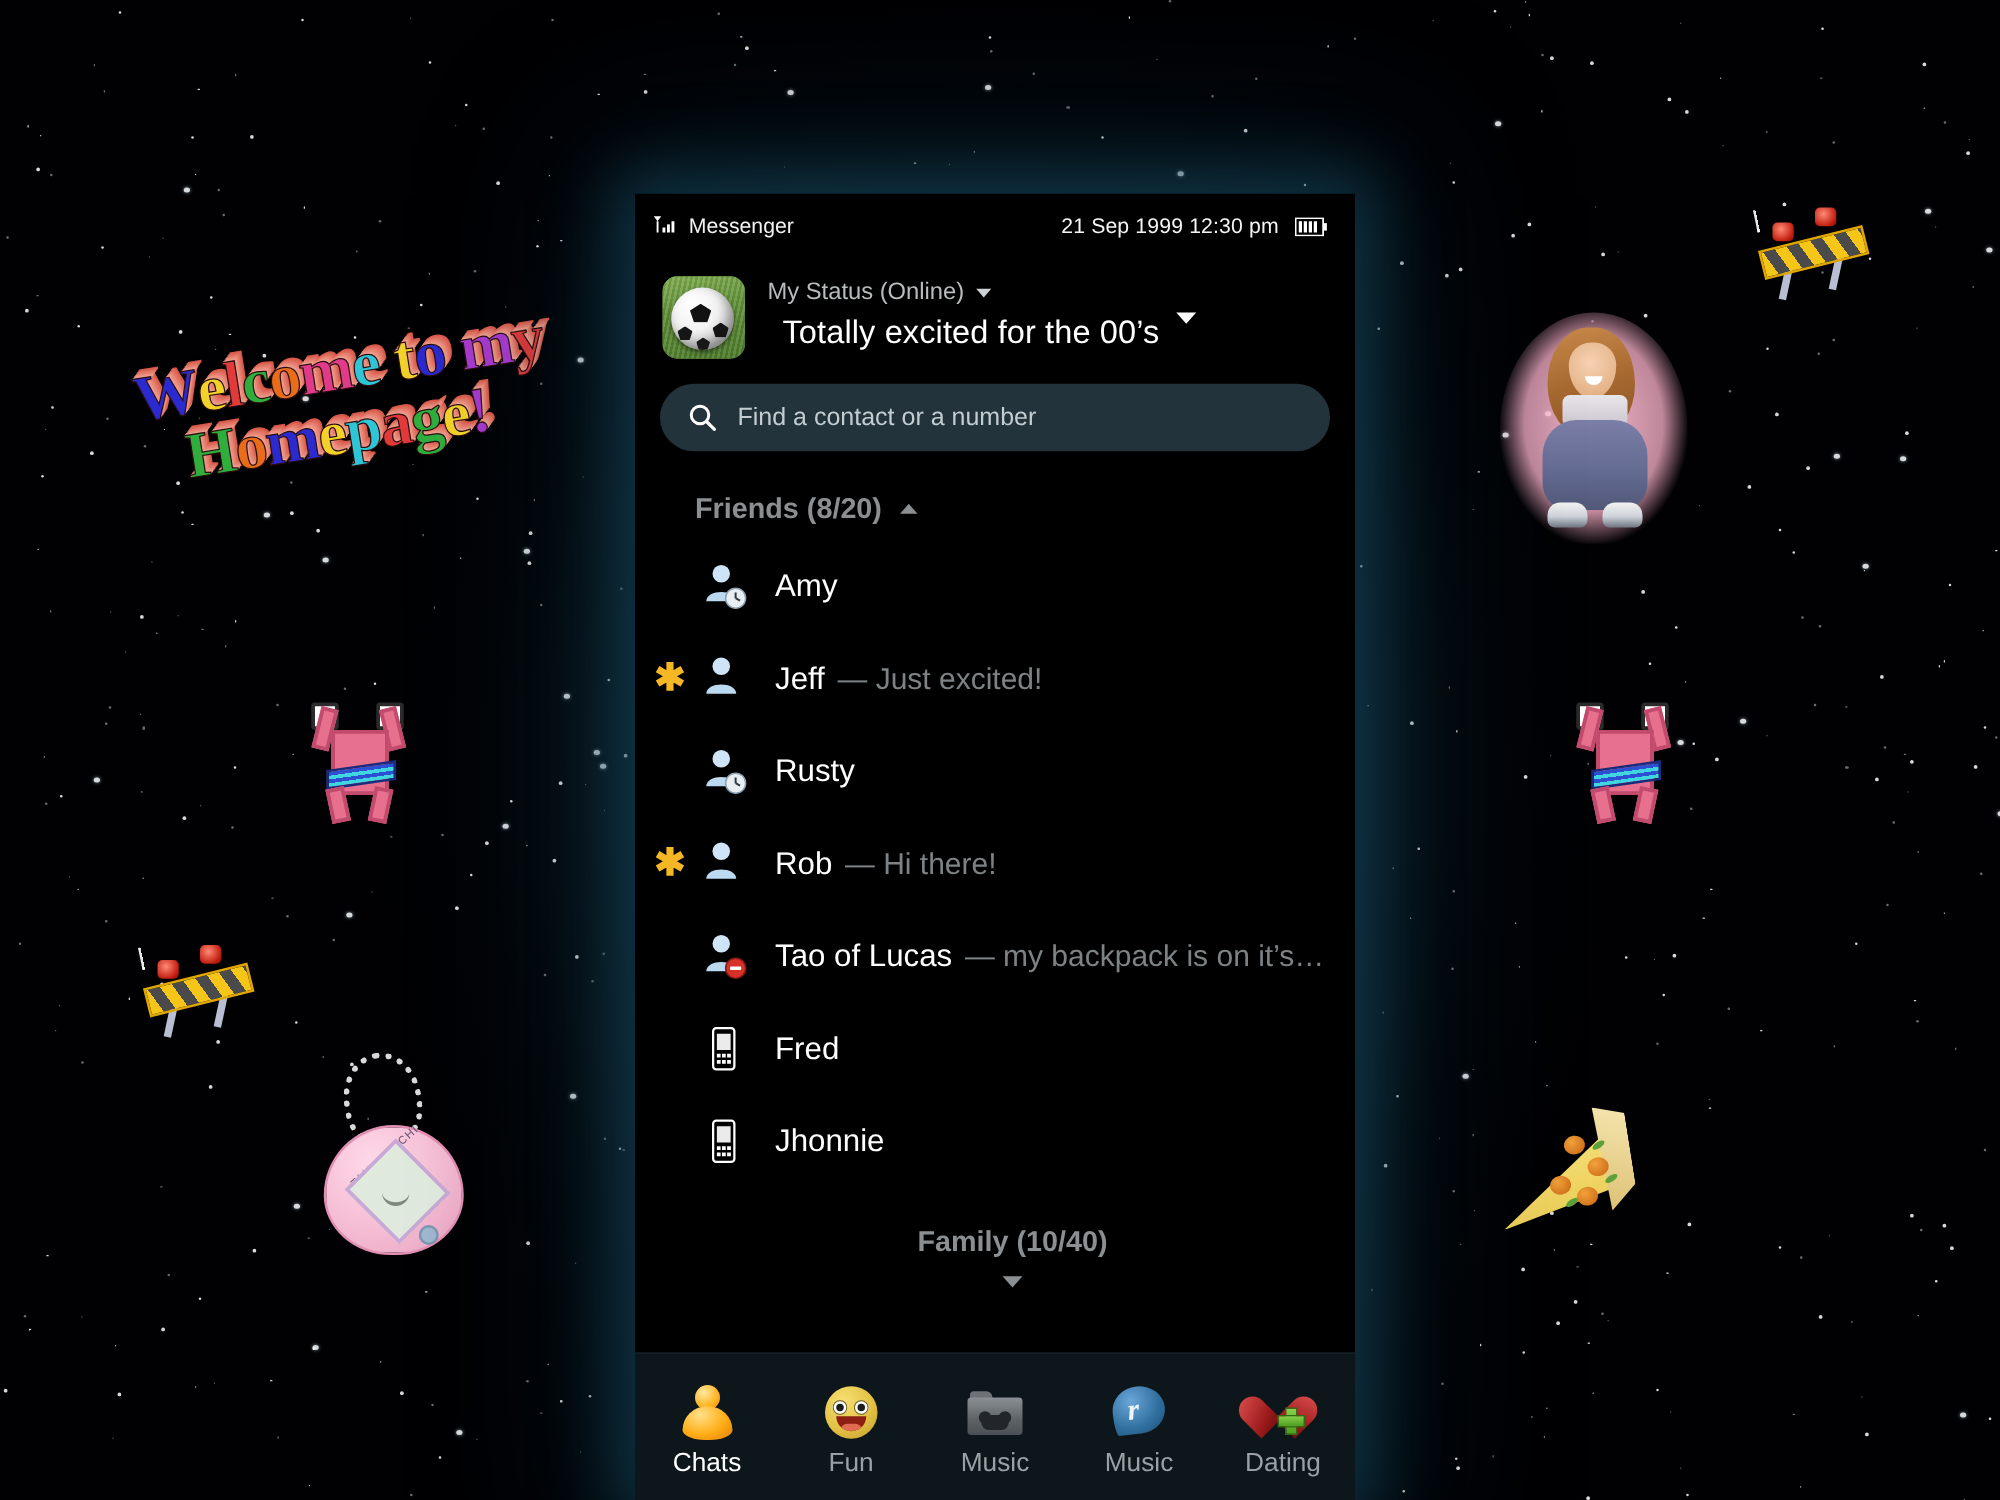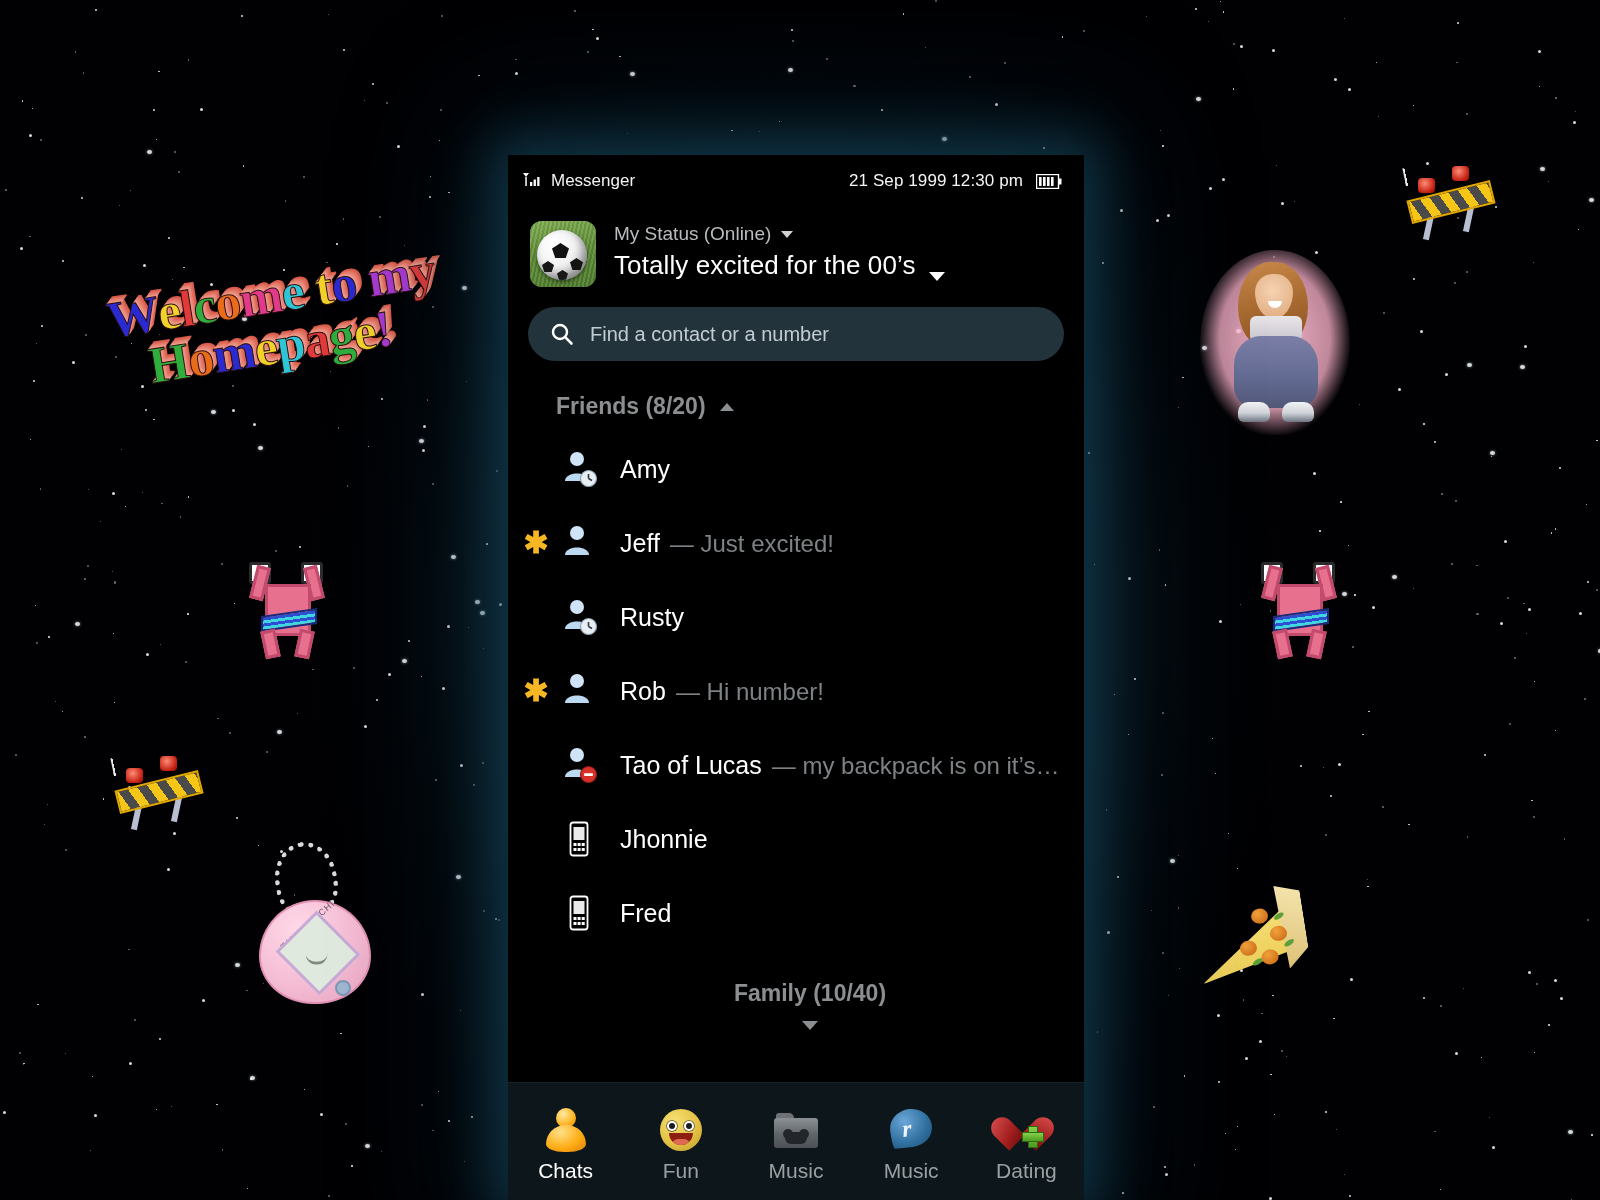--- a/index.html
+++ b/index.html
@@ -128,21 +128,21 @@
 
   #profile-text { padding-top: 2px; }
   #status-row {
     display: flex; align-items: center; gap: 10px;
     margin-bottom: 5px;
   }
   #my-status-label {
     color: #b9bcbe;
     font-size: 19px;
   }
-  #mood-row { display: flex; align-items: flex-end; gap: 14px; }
+  #mood-row { display: flex; align-items: flex-start; gap: 14px; margin-left: 12px; }
   #mood-text {
     color: #ffffff;
     font-size: 26px;
     letter-spacing: .1px;
   }
   .caret-down {
     width: 0; height: 0;
     border-left: 8px solid transparent;
     border-right: 8px solid transparent;
     border-top: 9px solid #ffffff;
@@ -1216,21 +1216,21 @@
       <div class="contact-row">
         <div class="unread-star">✱</div>
         <div class="contact-icon">
           <svg width="38" height="38" viewBox="0 0 38 38">
             <circle cx="17" cy="9" r="7" fill="#cfe4f7"></circle>
             <path d="M5 31 C5 21 29 21 29 31 Z" fill="#bcd9f2"></path>
           </svg>
         </div>
         <div class="contact-label">
           <span class="contact-name">Rob</span>
-          <span class="contact-msg">— Hi number!</span>
+          <span class="contact-msg">— Hi there!</span>
         </div>
       </div>
 
       <div class="contact-row">
         <div class="unread-star empty">✱</div>
         <div class="contact-icon">
           <svg width="38" height="38" viewBox="0 0 38 38">
             <circle cx="17" cy="9" r="7" fill="#cfe4f7"></circle>
             <path d="M5 31 C5 21 29 21 29 31 Z" fill="#bcd9f2"></path>
             <circle cx="28.5" cy="28.5" r="8" fill="#d63229" stroke="#8d1a13" stroke-width="1.2"></circle>
@@ -1251,41 +1251,41 @@
             <rect x="5.5" y="6" width="11" height="13" fill="#ffffff" opacity=".92"></rect>
             <rect x="5.5" y="22" width="3" height="3" fill="#ffffff"></rect>
             <rect x="9.6" y="22" width="3" height="3" fill="#ffffff"></rect>
             <rect x="13.7" y="22" width="3" height="3" fill="#ffffff"></rect>
             <rect x="5.5" y="27" width="3" height="3" fill="#ffffff"></rect>
             <rect x="9.6" y="27" width="3" height="3" fill="#ffffff"></rect>
             <rect x="13.7" y="27" width="3" height="3" fill="#ffffff"></rect>
           </svg>
         </div>
         <div class="contact-label">
-          <span class="contact-name">Jhonnie</span>
+          <span class="contact-name">Fred</span>
           <span class="contact-msg"></span>
         </div>
       </div>
 
       <div class="contact-row">
         <div class="unread-star empty">✱</div>
         <div class="contact-icon">
           <svg width="22" height="36" viewBox="0 0 22 36">
             <rect x="2.5" y="1.5" width="17" height="33" rx="2.5" fill="none" stroke="#ffffff" stroke-width="1.8"></rect>
             <rect x="5.5" y="6" width="11" height="13" fill="#ffffff" opacity=".92"></rect>
             <rect x="5.5" y="22" width="3" height="3" fill="#ffffff"></rect>
             <rect x="9.6" y="22" width="3" height="3" fill="#ffffff"></rect>
             <rect x="13.7" y="22" width="3" height="3" fill="#ffffff"></rect>
             <rect x="5.5" y="27" width="3" height="3" fill="#ffffff"></rect>
             <rect x="9.6" y="27" width="3" height="3" fill="#ffffff"></rect>
             <rect x="13.7" y="27" width="3" height="3" fill="#ffffff"></rect>
           </svg>
         </div>
         <div class="contact-label">
-          <span class="contact-name">Fred</span>
+          <span class="contact-name">Jhonnie</span>
           <span class="contact-msg"></span>
         </div>
       </div>
 
       <div class="group-header" style="margin-top:18px;flex-direction:column;">
         <span>Family (10/40)</span>
         <span class="caret-down group"></span>
       </div>
 
     </div>

